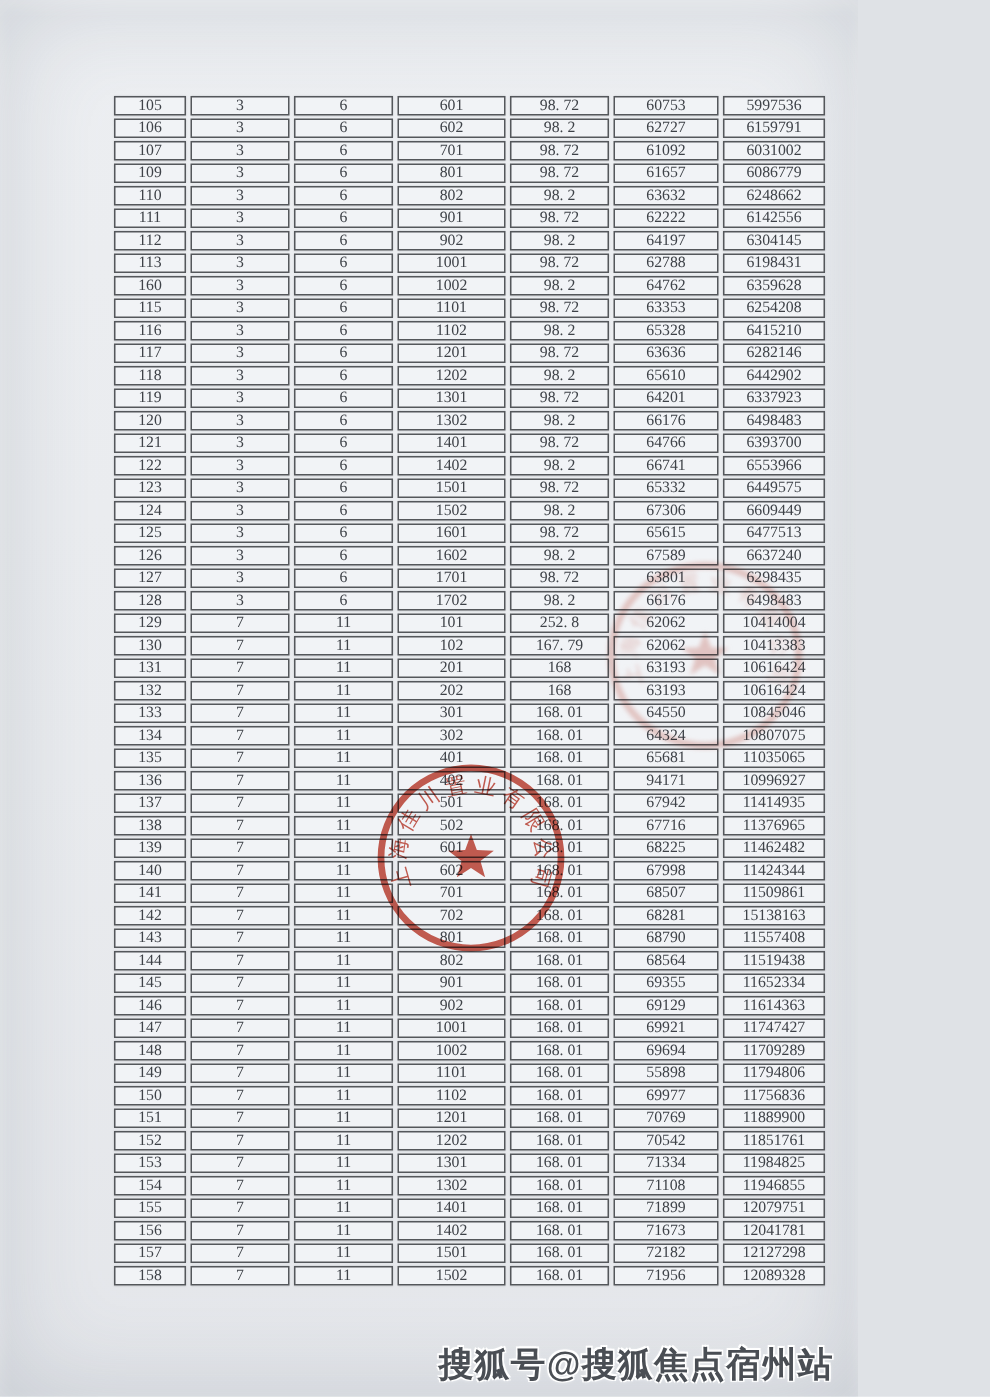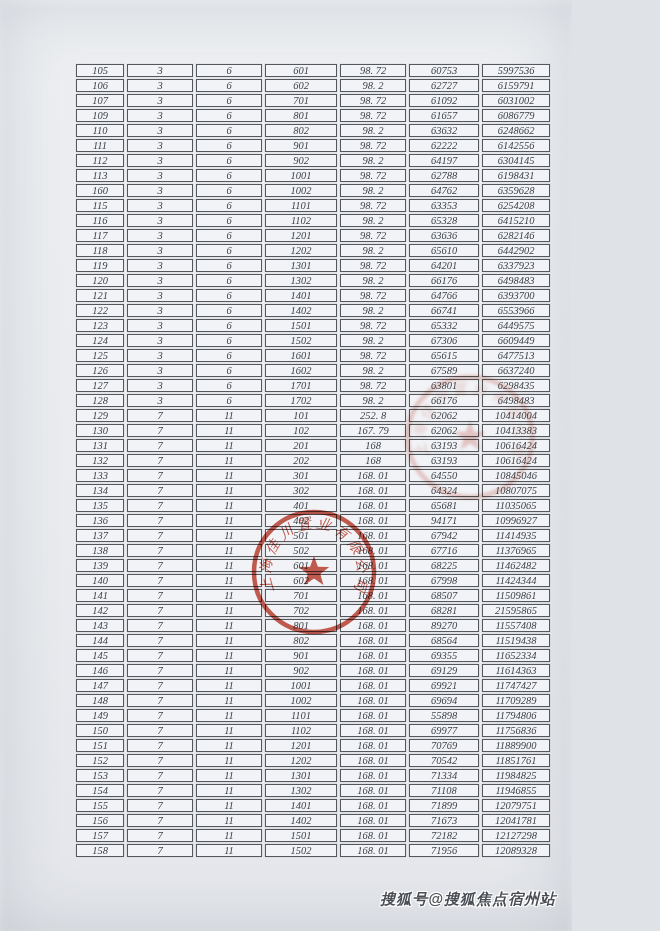--- a/index.html
+++ b/index.html
@@ -7,21 +7,20 @@
     width:660px;height:931px;
     background:#dfe2e6;
     font-family:"Liberation Serif", serif;
     overflow:hidden;
     position:relative;
   }
   .page{
     position:absolute;left:0;top:0;width:572px;height:931px;
     background:linear-gradient(180deg,#edeff2 0%,#eaecef 55%,#e5e7eb 100%);
     box-shadow:inset 0 0 70px rgba(120,130,142,0.28), inset 0 4px 10px rgba(255,255,255,0.6);
-    font-style:italic;
   }
   table.price{
     position:absolute;left:73px;top:62px;
     border-collapse:separate;
     border-spacing:3px 2px;
     table-layout:fixed;
   }
   table.price td{
     height:11px;
     padding:0;
@@ -38,24 +37,24 @@
   }
   .stamp{
     position:absolute;
     mix-blend-mode:multiply;
     pointer-events:none;
   }
   .stamp.main{left:239px;top:497px;width:150px;height:150px;opacity:0.82;filter:blur(0.4px);}
   .stamp.faint{left:395px;top:362px;width:150px;height:150px;opacity:0.30;filter:blur(1.4px);transform:scale(1.04,1.0);}
   .watermark{
     position:absolute;
-    right:16px;bottom:22px;
+    right:16px;bottom:6px;
     font-family:"Liberation Sans", sans-serif;
     font-weight:bold;
-    font-size:15px;
+    font-size:23px;
     letter-spacing:1px;
     color:#4a4e54;
     text-shadow:
       -1px -1px 0 #ffffff, 1px -1px 0 #ffffff,
       -1px 1px 0 #ffffff, 1px 1px 0 #ffffff,
       0 0 3px #ffffff;
   }
 </style>
 </head>
 <body>
@@ -397,29 +396,29 @@
           <td>68507</td>
           <td>11509861</td>
         </tr>
         <tr>
           <td>142</td>
           <td>7</td>
           <td>11</td>
           <td>702</td>
           <td>168. 01</td>
           <td>68281</td>
-          <td>21595865</td>
+          <td>15138163</td>
         </tr>
         <tr>
           <td>143</td>
           <td>7</td>
           <td>11</td>
           <td>801</td>
           <td>168. 01</td>
-          <td>89270</td>
+          <td>68790</td>
           <td>11557408</td>
         </tr>
         <tr>
           <td>144</td>
           <td>7</td>
           <td>11</td>
           <td>802</td>
           <td>168. 01</td>
           <td>68564</td>
           <td>11519438</td>

